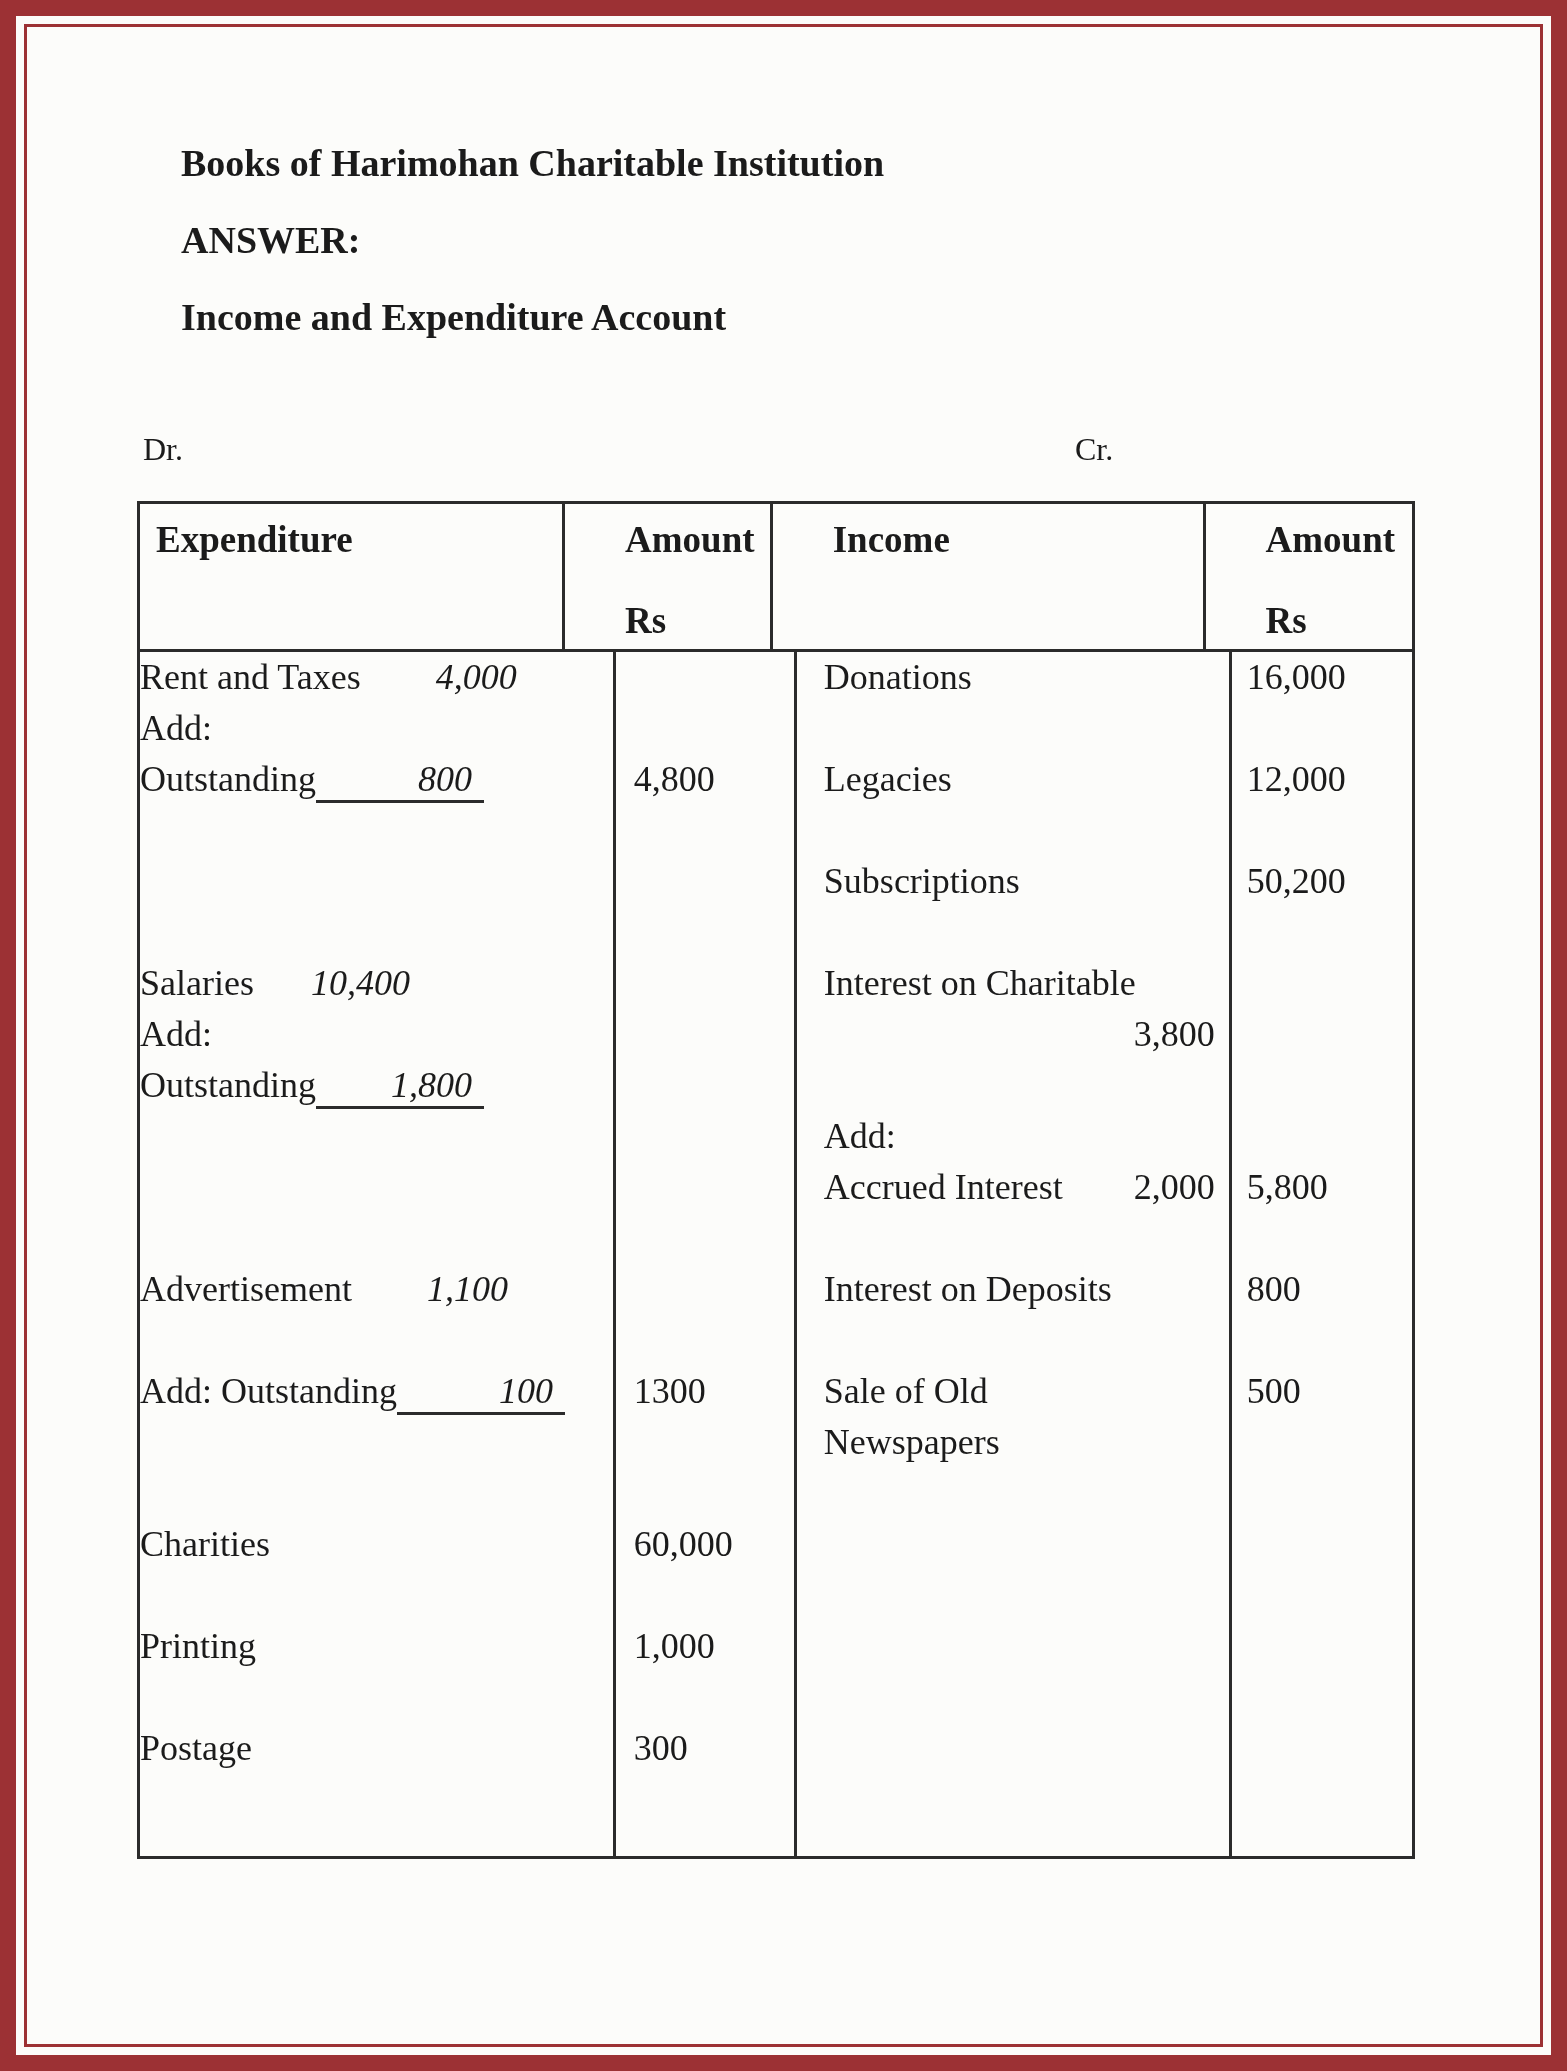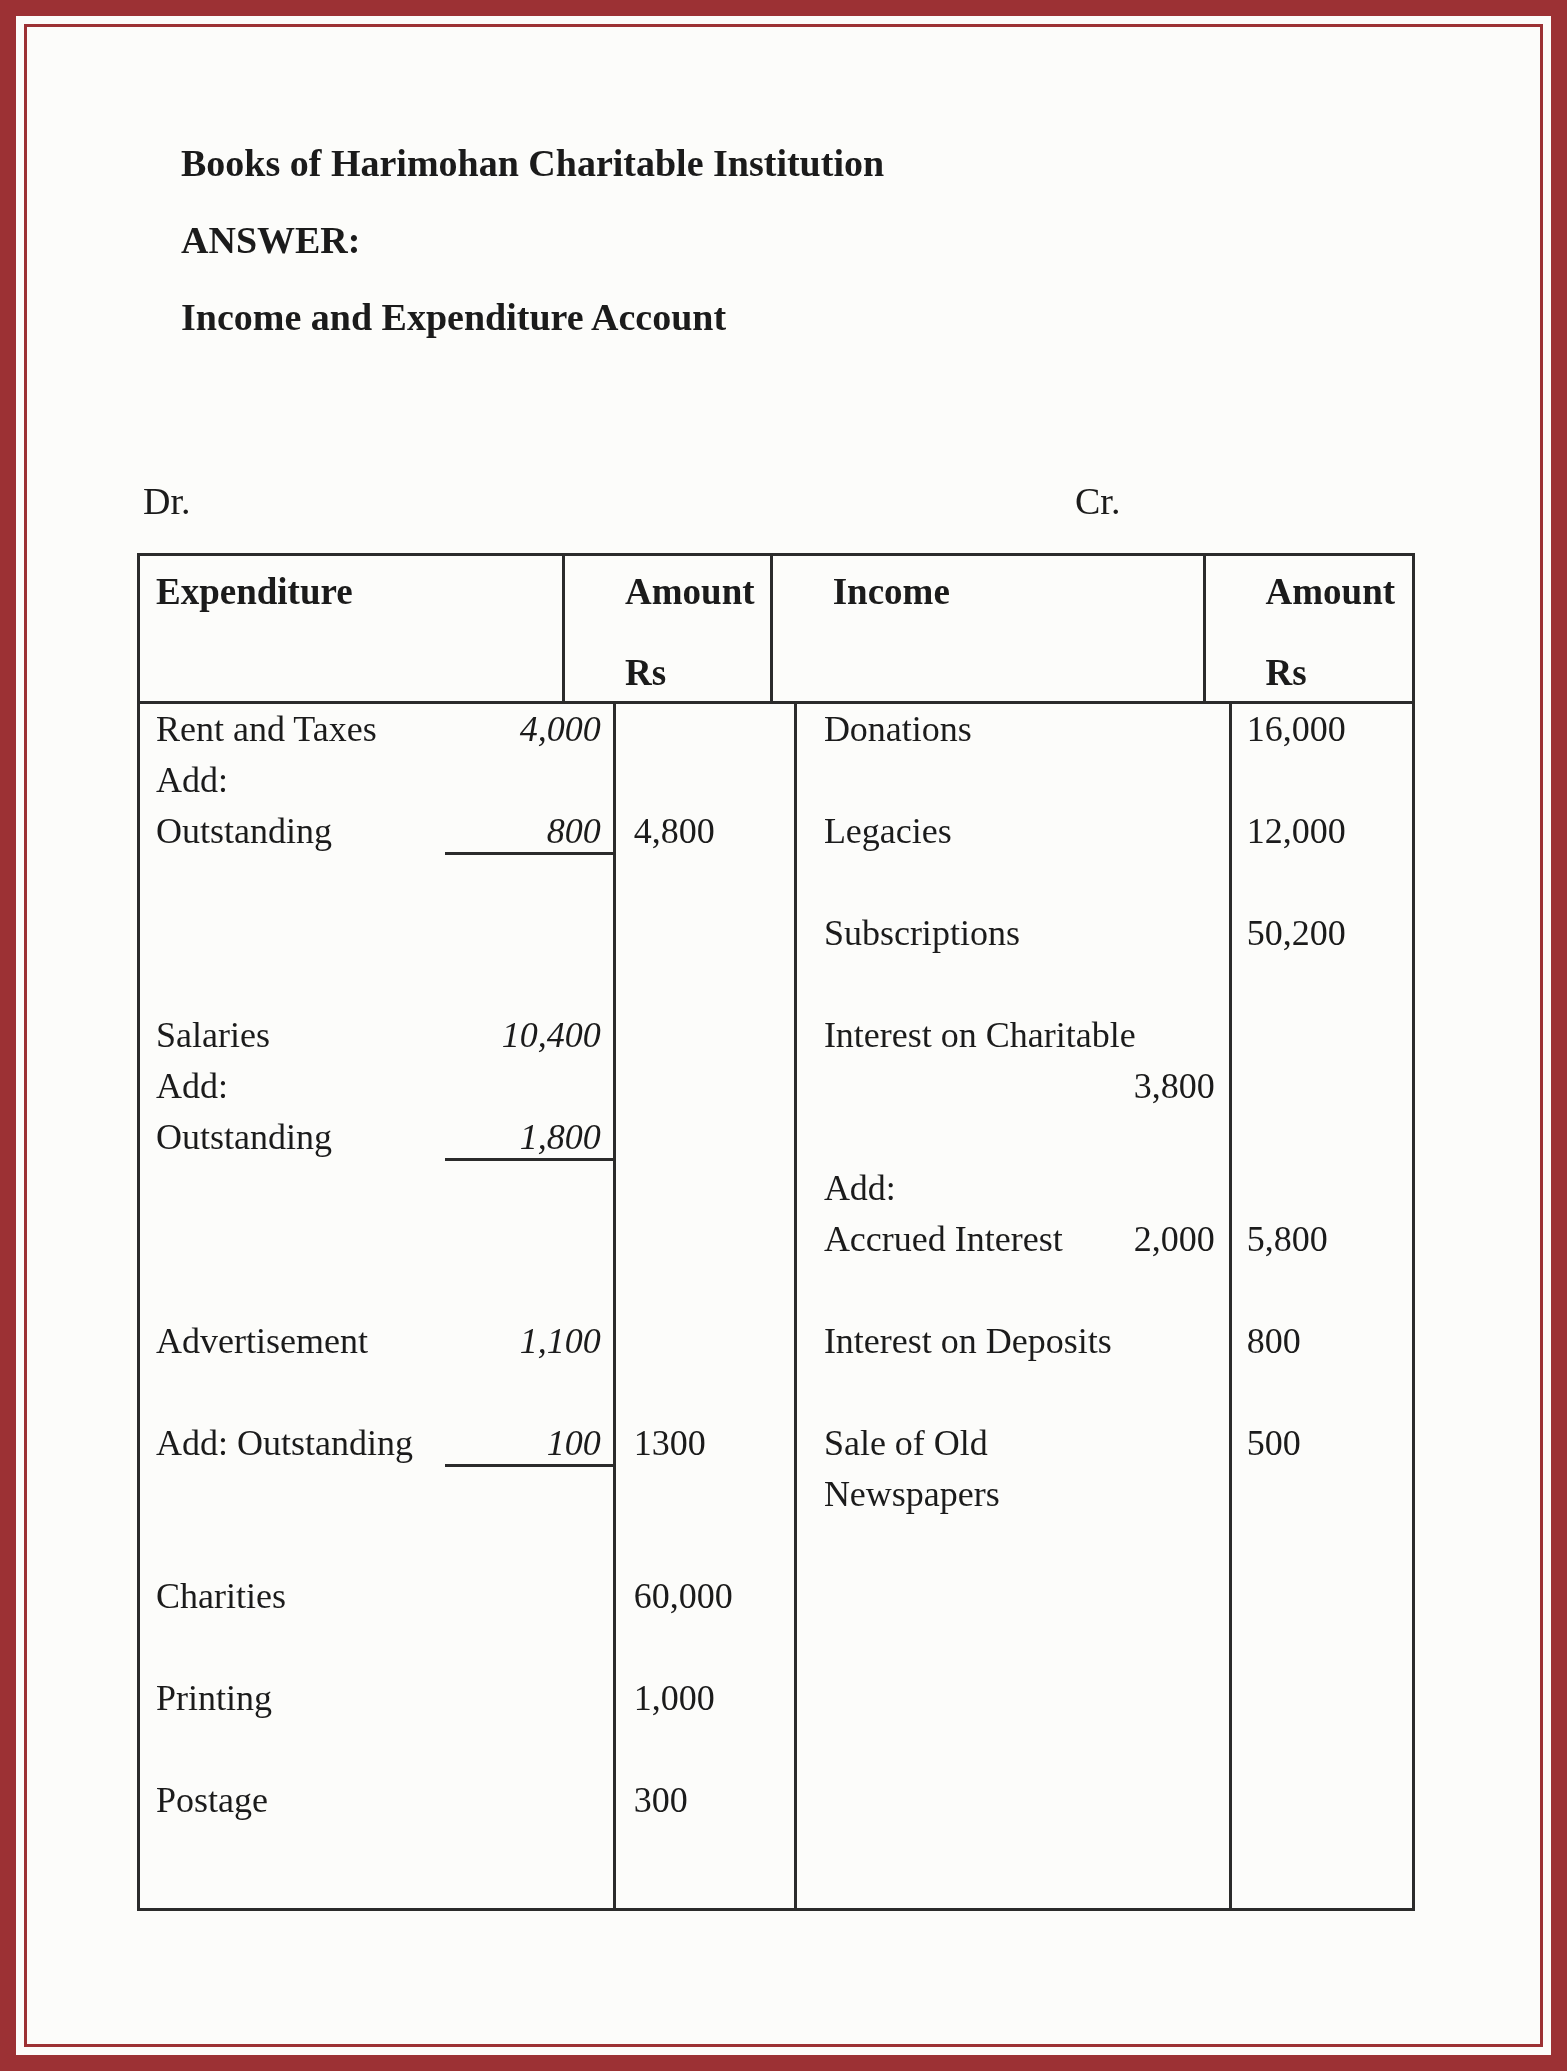--- a/index.html
+++ b/index.html
@@ -37,23 +37,23 @@
     margin-left:44px;
   }
   .heading-line{
     font-weight:bold;
     font-size:38px;
     line-height:77px;
     white-space:nowrap;
   }
   .drcr{
     position:relative;
-    margin-top:120px;
+    margin-top:68px;
     width:1278px;
-    font-size:38px;
+    font-size:32px;
     line-height:51px;
     padding-left:6px;
   }
   .drcr .cr{
     position:absolute;
     left:938px;
     top:0;
   }
   .acct-table{
     margin-top:26px;
@@ -87,21 +87,21 @@
     height:51px;
   }
   .tbody .trow:last-child{ height:82px; }
   .td{
     height:100%;
     font-size:36px;
     line-height:51px;
     overflow:visible;
     white-space:nowrap;
   }
-  .td.c1{ display:flex; justify-content:space-between; padding-left:16px; }
+  .td.c1{ display:flex; }
   .td.c3{ display:flex; justify-content:space-between; padding-left:27px; }
   .td.c2{ padding-left:18px; }
   .td.c4{ padding-left:15px; }
   .exp-amount{
     display:inline-block;
     width:168px;
     text-align:right;
     padding-right:12px;
     font-style:italic;
   }

